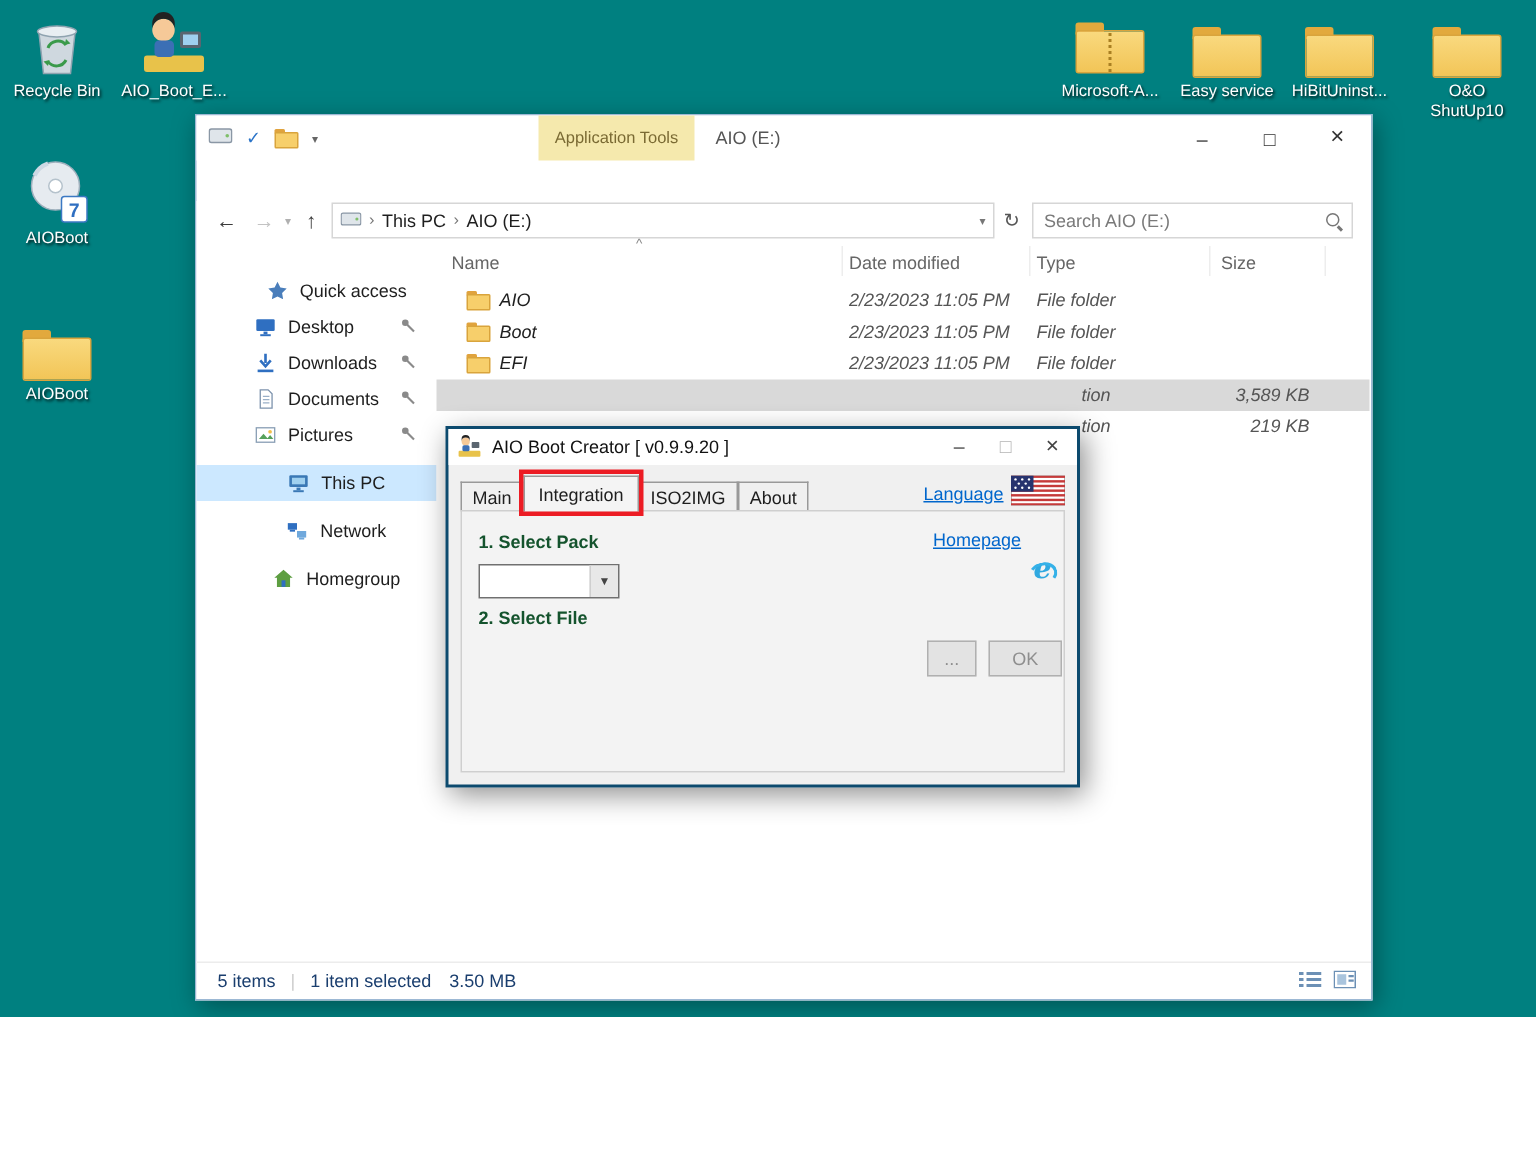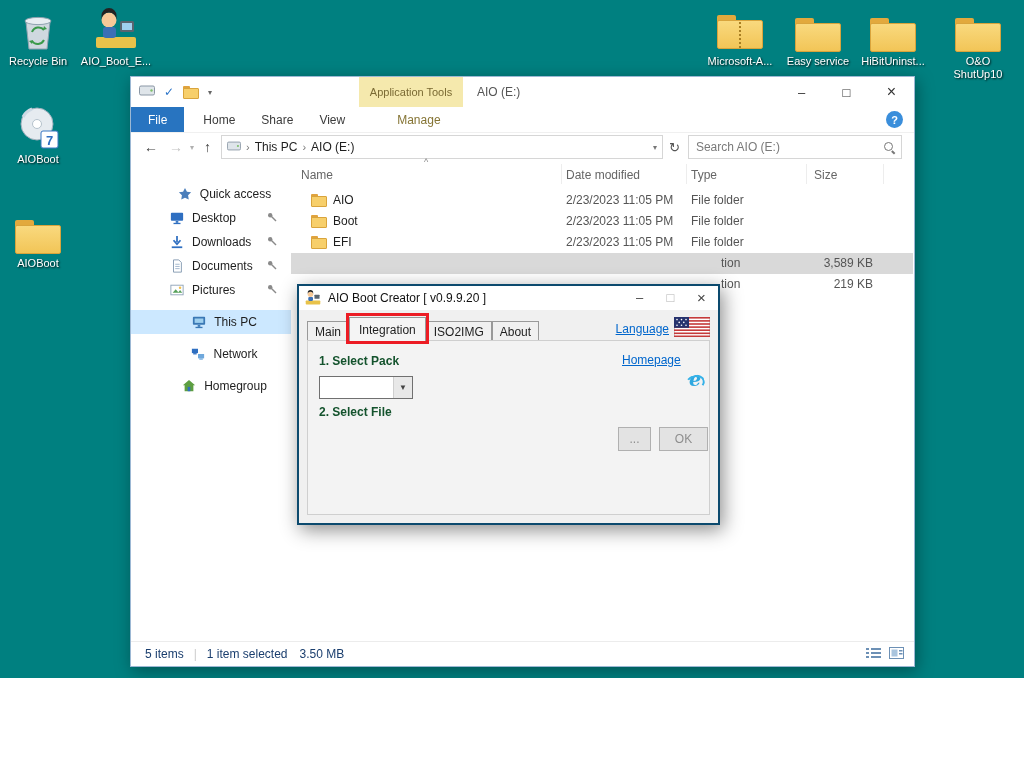--- a/index.html
+++ b/index.html
@@ -65,21 +65,21 @@
   .nav-item.sel{background:#cce8ff;}
   .nav-item .pin{margin-left:auto;margin-right:14px;}
   .nav-gap{margin-top:8px;}
 
   .filelist{position:absolute;top:83px;left:160px;right:1px;bottom:24px;background:#fff;}
   .fl-head{position:relative;height:30px;color:#666;}
   .hdr{position:absolute;top:8px;}
   .h-name{left:10px}.h-date{left:275px}.h-type{left:400px}.h-size{left:523px}
   .h-sep{position:absolute;top:4px;width:1px;height:20px;background:#ededed;}
   .caret{position:absolute;left:133px;top:-3px;color:#888;font-size:9px;}
-  .row{position:relative;height:21px;}
+  .row{position:relative;height:21px;font-style:italic;}
   .row.selected{background:#d9d9d9;}
   .row .fico{position:absolute;left:20px;top:4px;}
   .c-name{position:absolute;left:42px;top:3px;color:#1e1e1e;}
   .c-date{position:absolute;left:275px;top:3px;color:#555;text-align:right;}
   .c-type{position:absolute;left:400px;top:3px;color:#555;}
   .row.clipped .c-type{left:430px;}
   .c-size{position:absolute;left:455px;width:127px;top:3px;text-align:right;color:#555;}
 
   .statusbar{position:absolute;left:0;right:0;bottom:0;height:24px;border-top:1px solid #ececec;background:#fff;
              display:flex;align-items:center;color:#1a3e6e;font-size:12px;}
@@ -238,28 +238,20 @@
           </div>
         <div class="wbtn">
             <span>□</span>
           </div>
         <div class="wbtn">
             <span style="font-size:16px;">×</span>
           </div>
       </div>
     </div>
 
-    <div class="ribbon">
-      <div class="rtab file">File</div>
-      <div class="rtab">Home</div>
-      <div class="rtab">Share</div>
-      <div class="rtab">View</div>
-      <div class="rtab manage">Manage</div>
-      <div class="help-btn">?</div>
-    </div>
 
     <div class="addr-row">
       <span class="nav-arrow" style="margin-left:13px;">←</span>
       <span class="nav-arrow dis" style="margin-left:11px;">→</span>
       <span class="tiny-dd" style="margin-left:7px;">▾</span>
       <span class="nav-arrow" style="margin-left:10px;">↑</span>
       <div class="addr-box">
         <span><svg width="14" height="10" viewBox="0 0 16 11">
               <rect x="0.5" y="1" width="15" height="9" rx="1.5" fill="#dfe5ea" stroke="#8a97a5"></rect>
               <circle cx="12.5" cy="5.5" r="1.2" fill="#7fbf6a"></circle>

